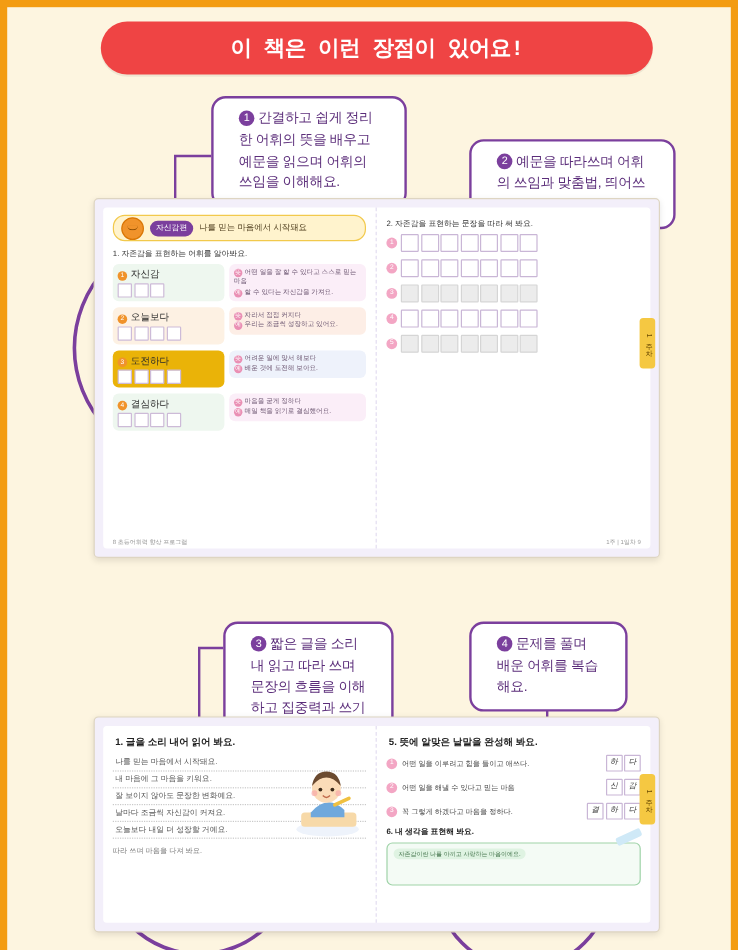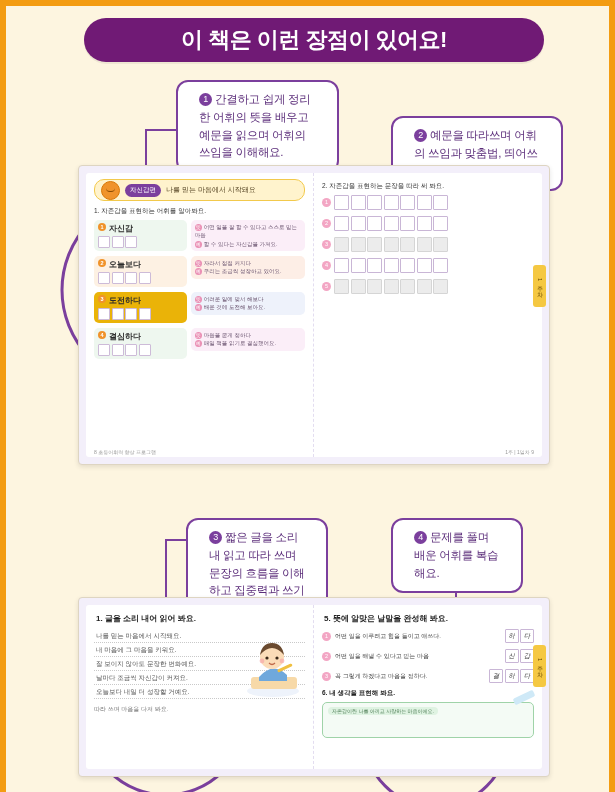--- a/index.html
+++ b/index.html
@@ -30,30 +30,31 @@
     background: #f39c12;
   }
 
   
   .banner {
     position: absolute;
     left: 78px;
     top: 18px;
     width: 460px;
     height: 44px;
-    background: #701a75;
+    background: #ef4444;
     border-radius: 22px;
     color: #fff;
-    font-size: 22px;
+    font-size: 18px;
     font-weight: bold;
     display: flex;
     align-items: center;
     justify-content: center;
     letter-spacing: -0.5px;
     box-shadow: 0 2px 0 rgba(0,0,0,0.06);
+    font-family: Liberation Mono, monospace;
   }
 
   
   .callout {
     position: absolute;
     background: #fff;
     border: 2px solid #7b3f9d;
     border-radius: 12px;
     color: #5b2d7a;
     font-size: 11.5px;
@@ -189,25 +190,25 @@
     width: 44%;
     background: #eef7ef;
     border-radius: 5px;
     padding: 3px 4px;
     box-sizing: border-box;
   }
   .vocab-row.alt .vocab-left { background: #fdf1e3; }
   .vocab-row.alt2 .vocab-left { background: #eab308; }
   .vocab-word {
     font-size: 8px;
-    font-weight: bold;
+    font-weight: normal;
     color: #2a2a2a;
     margin-bottom: 2px;
     display: flex;
-    align-items: flex-start;
+    align-items: flex-end;
     gap: 3px;
   }
   .vnum {
     display: inline-block;
     width: 8px; height: 8px;
     border-radius: 50%;
     background: #f0932b;
     color: #fff;
     font-size: 5.5px;
     line-height: 8px;

